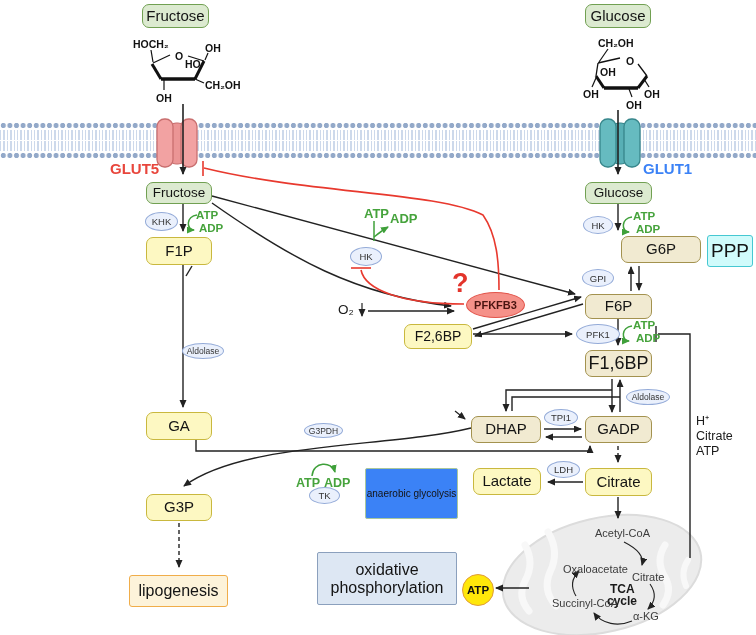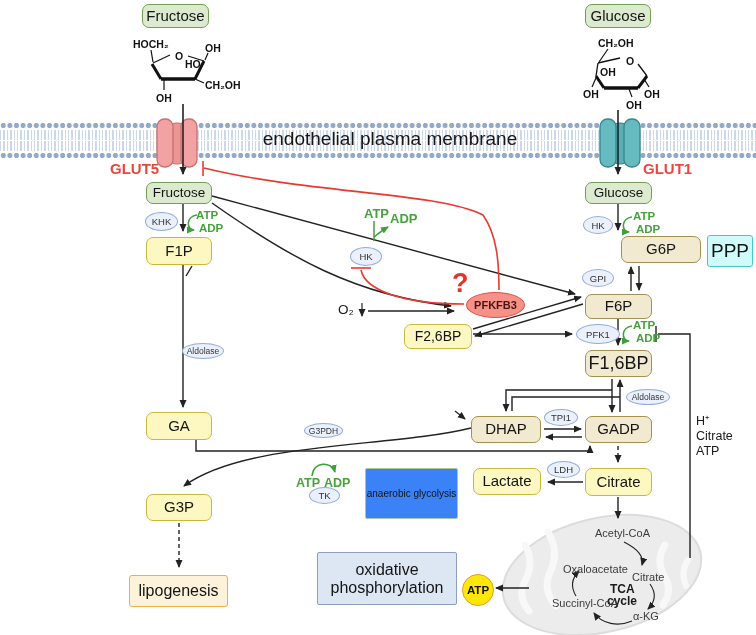--- a/index.html
+++ b/index.html
@@ -184,23 +184,22 @@
   <div class="lbl chem" style="left:205px;top:79px;">CH₂OH</div>
   <div class="lbl chem" style="left:156px;top:92px;">OH</div>
 
   <div class="lbl chem" style="left:598px;top:37px;">CH₂OH</div>
   <div class="lbl chem" style="left:626px;top:55px;">O</div>
   <div class="lbl chem" style="left:600px;top:66px;">OH</div>
   <div class="lbl chem" style="left:583px;top:88px;">OH</div>
   <div class="lbl chem" style="left:644px;top:88px;">OH</div>
   <div class="lbl chem" style="left:626px;top:99px;">OH</div>
 
-  <div class="lbl" style="left:252px;top:128px;width:276px;text-align:center;font-size:19px;color:#161616;">endothelial plasma membrane</div>
   <div class="lbl" style="left:110px;top:160px;font-size:15px;font-weight:600;color:#e8463c;">GLUT5</div>
-  <div class="lbl" style="left:643px;top:160px;font-size:15px;font-weight:600;color:#ef4444;">GLUT1</div>
+  <div class="lbl" style="left:643px;top:160px;font-size:15px;font-weight:600;color:#3b82f6;">GLUT1</div>
 
   <div class="box green" style="left:146px;top:182px;width:66px;height:22px;font-size:13.5px;">
       <span>Fructose</span>
     </div>
   <div class="box green" style="left:585px;top:182px;width:67px;height:22px;font-size:13.5px;">
       <span>Glucose</span>
     </div>
   <div class="box yellow" style="left:146px;top:237px;width:66px;height:28px;">
       <span>F1P</span>
     </div>

